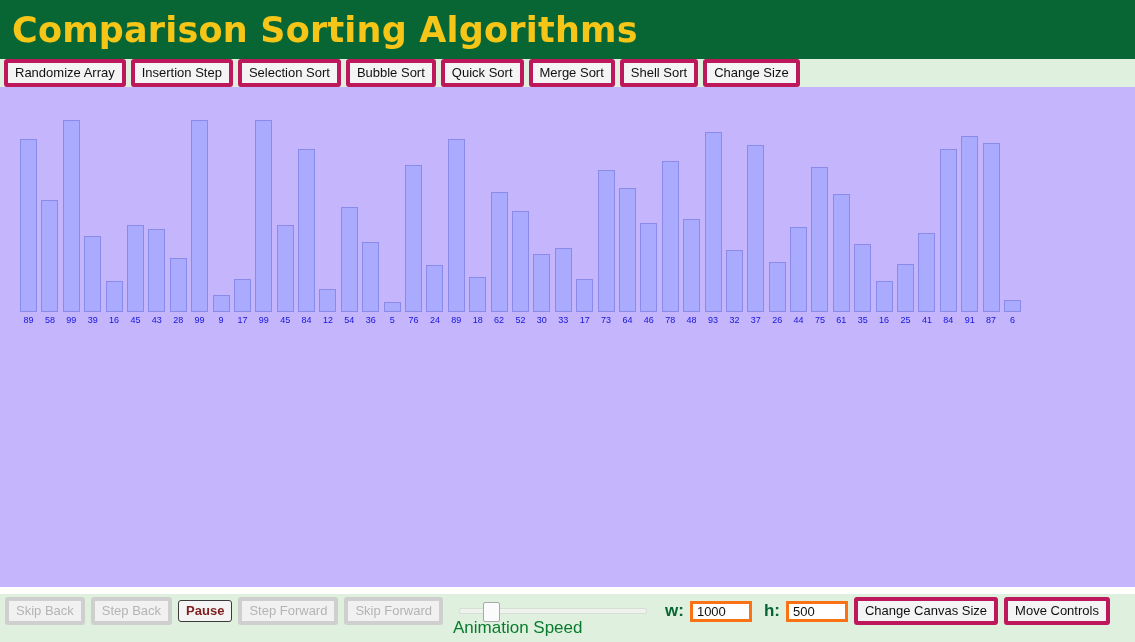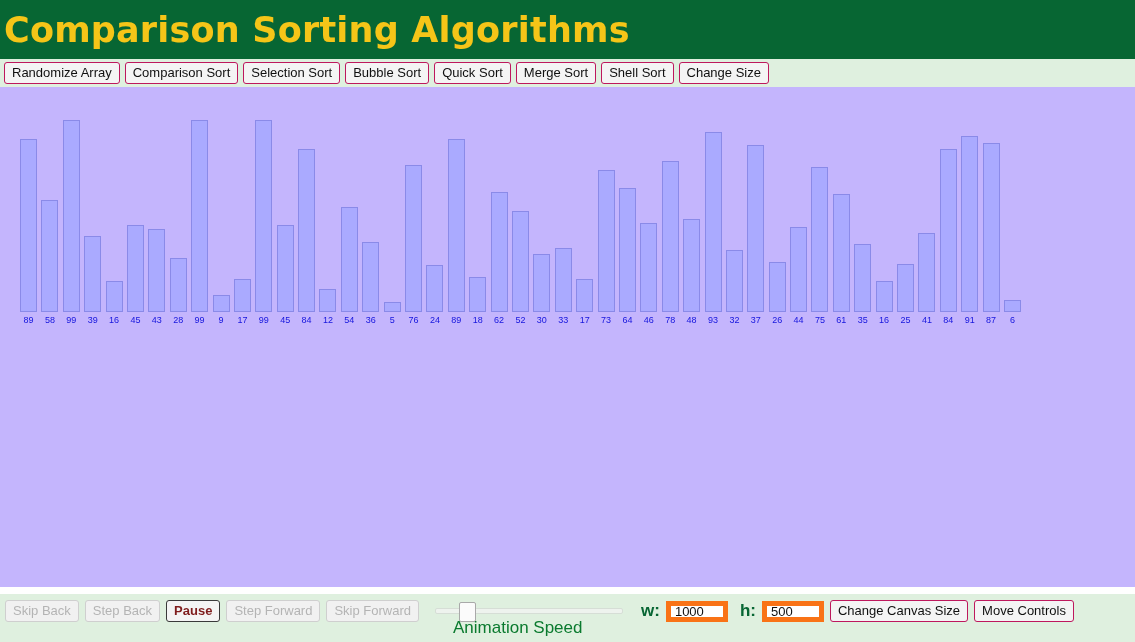--- a/index.html
+++ b/index.html
@@ -14,21 +14,21 @@
     overflow: hidden;
     position: relative;
   }
 
   
   .header {
     background: #076633;
     height: 59px;
     display: flex;
     align-items: center;
-    padding-left: 4px;
+    padding-left: 12px;
     box-sizing: border-box;
   }
   .header-title {
     color: #f5c518;
     font-size: 35px;
     font-weight: bold;
     font-family: "DejaVu Sans", sans-serif;
     letter-spacing: 0.2px;
   }
 
@@ -40,21 +40,21 @@
     align-items: center;
     gap: 5px;
     padding-left: 4px;
     box-sizing: border-box;
   }
   .btn {
     font-family: "Liberation Sans", sans-serif;
     font-size: 13px;
     color: #101010;
     background: #f4f4f4;
-    border: 1px solid #be185d;
+    border: 4px solid #be185d;
     border-radius: 3px;
     padding: 2px 7px 3px 7px;
     line-height: 15px;
     cursor: pointer;
     white-space: nowrap;
   }
   .btn.disabled {
     color: #b4b4b4;
     background: #f1f1f1;
     border-color: #cfcfcf;
@@ -169,21 +169,21 @@
     color: #076633;
     font-weight: bold;
     margin-left: 6px;
   }
   .dim-input {
     font-family: "Liberation Sans", sans-serif;
     font-size: 13px;
     color: #101010;
     width: 62px;
     padding: 2px 4px;
-    border: 5px solid #f97316;
+    border: 3px solid #f97316;
     background: #ffffff;
     box-sizing: border-box;
     height: 21px;
   }
   .speed-label {
     position: absolute;
     left: 453px;
     top: 24px;
     font-family: "Liberation Sans", sans-serif;
     font-size: 17px;
@@ -192,21 +192,21 @@
 </style>
 </head>
 <body>
 
 <div class="header">
   <div class="header-title">Comparison Sorting Algorithms</div>
 </div>
 
 <div class="toolbar" id="toolbar">
     <button class="btn">Randomize Array</button>
-    <button class="btn">Comparison Sort</button>
+    <button class="btn">Insertion Step</button>
     <button class="btn">Selection Sort</button>
     <button class="btn">Bubble Sort</button>
     <button class="btn">Quick Sort</button>
     <button class="btn">Merge Sort</button>
     <button class="btn">Shell Sort</button>
     <button class="btn">Change Size</button>
   </div>
 
 <div class="canvas-area">
   <div class="chart">

